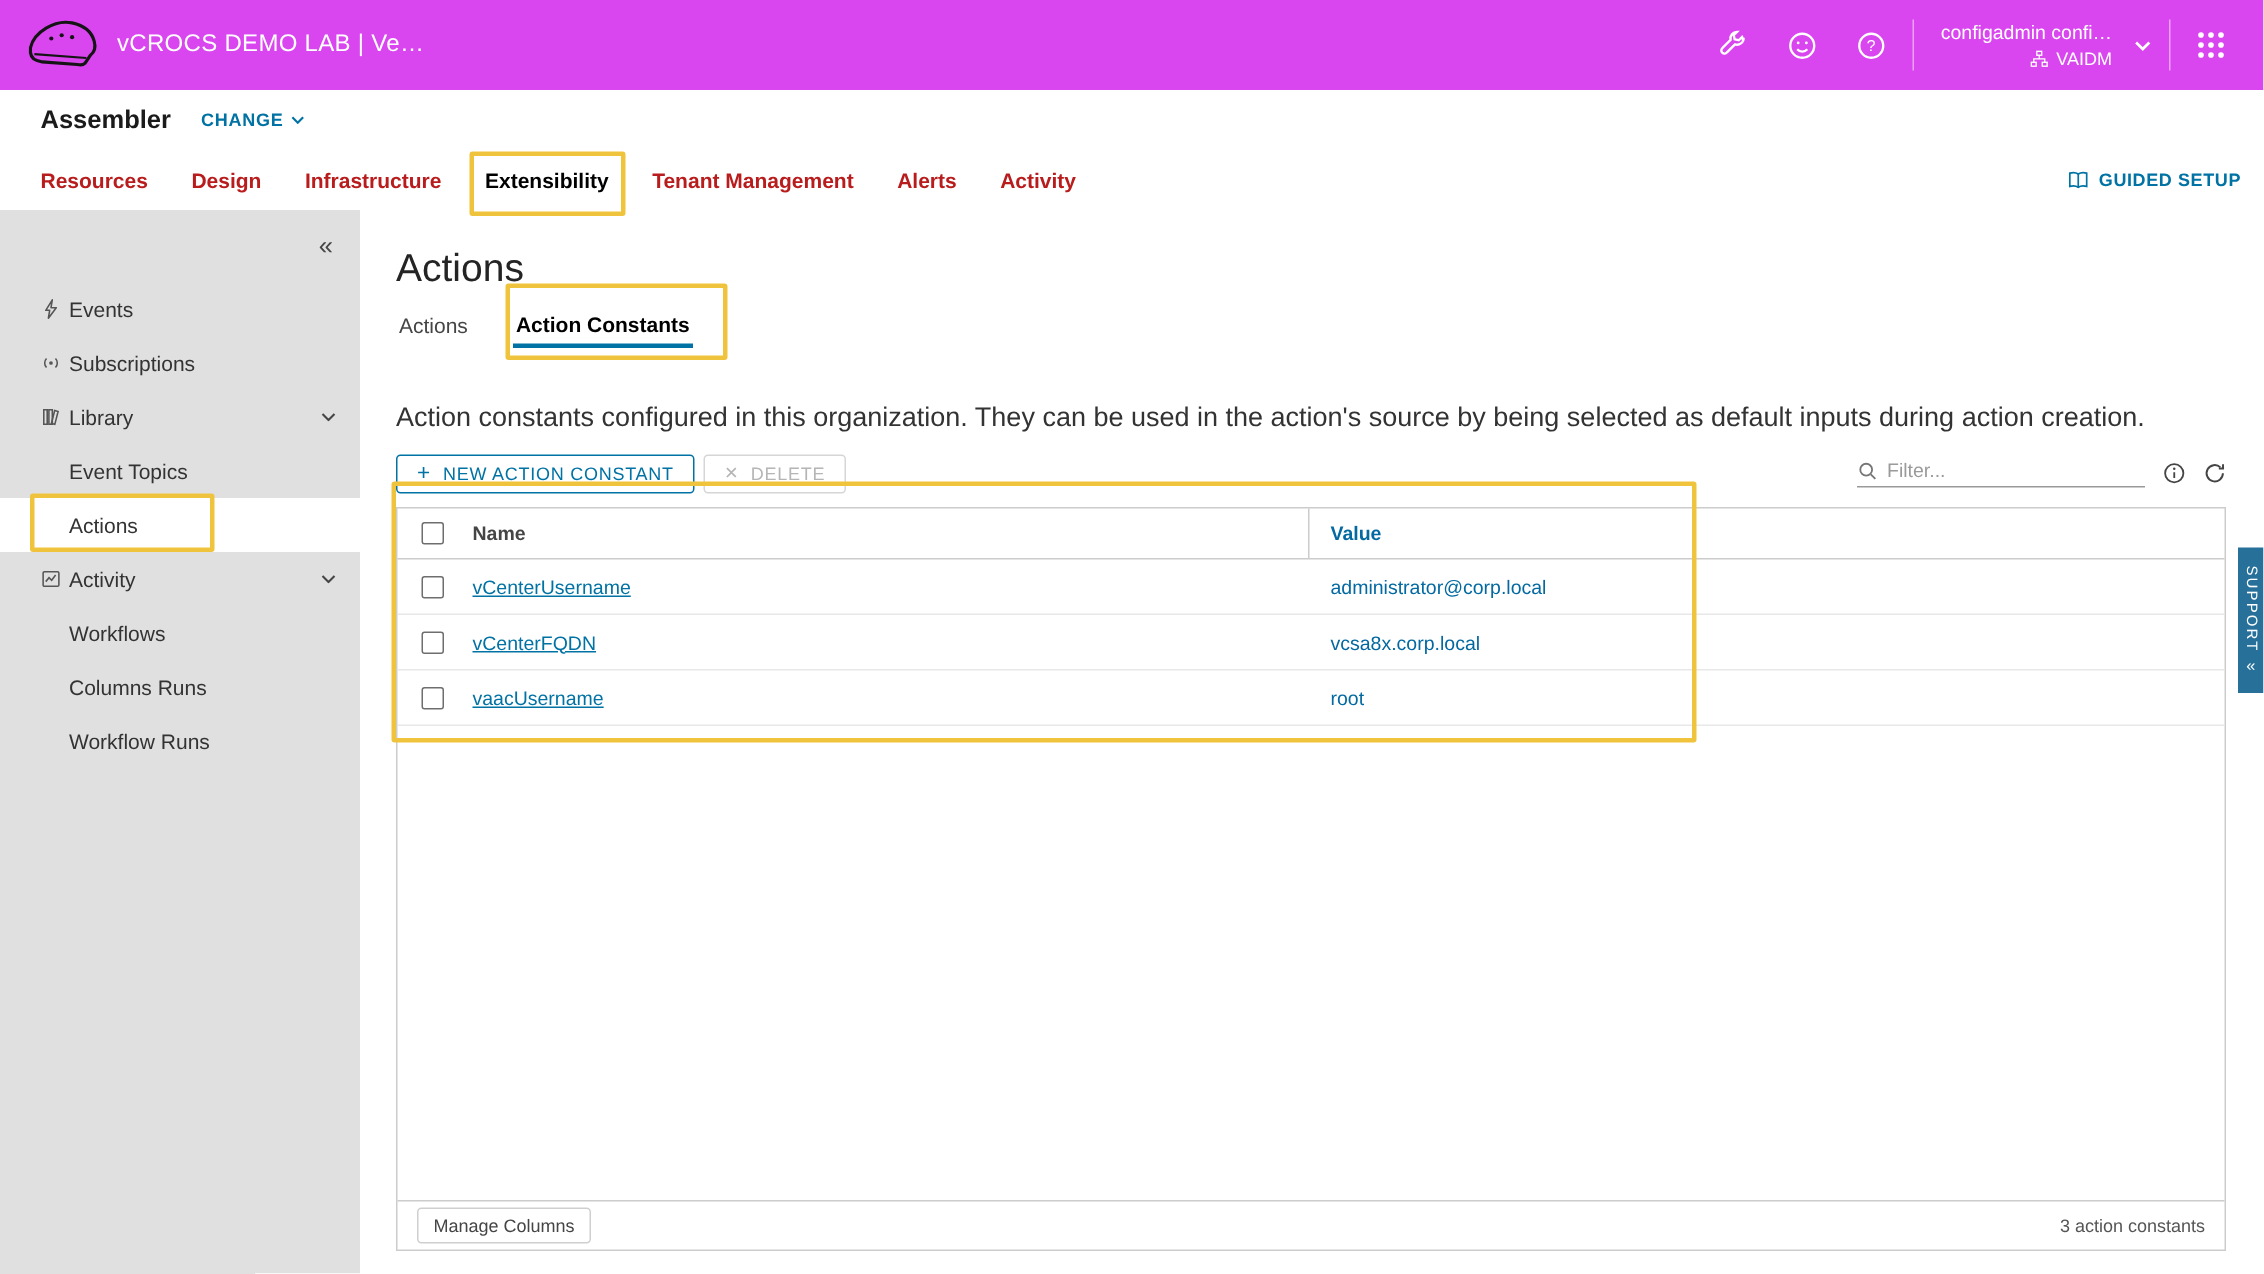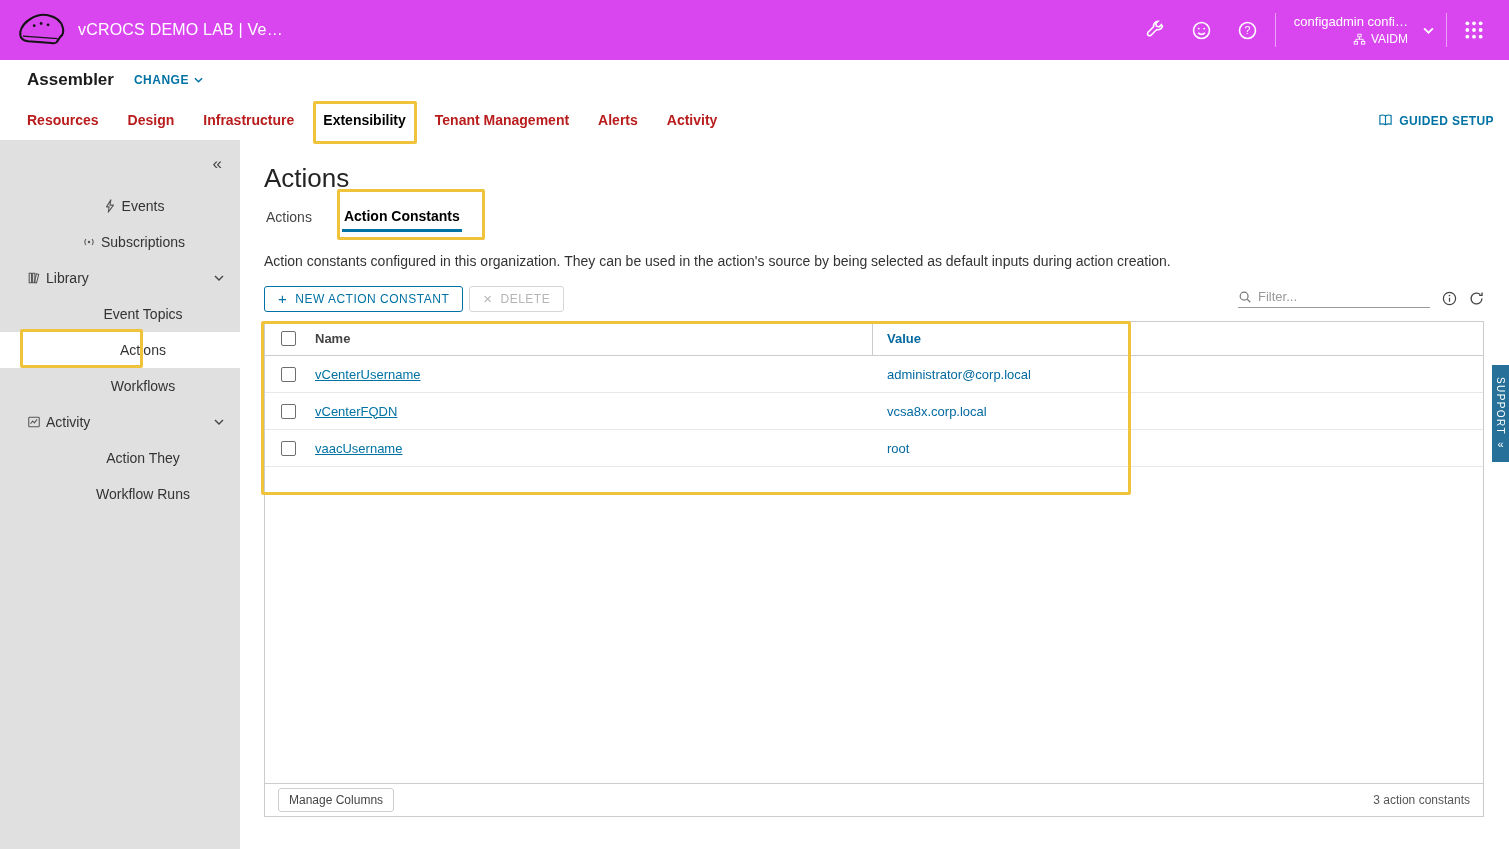--- a/index.html
+++ b/index.html
@@ -26,41 +26,41 @@
 
   
   .appbar { height: 40px; background: #fff; display: flex; align-items: center; padding-left: 27px; }
   .app-name { font-size: 17px; font-weight: 700; color: #1b1b1b; }
   .change-link { margin-left: 20px; display: flex; align-items: center; gap: 5px; color: #0072A3; font-size: 12px; font-weight: 600; letter-spacing: .5px; cursor: pointer; }
 
   
   .navbar { height: 40px; display: flex; align-items: center; padding-left: 27px; position: relative; background: #fff; }
   .nav-tab { font-size: 14px; color: #b91c1c; margin-right: 29px; cursor: pointer; white-space: nowrap; font-weight: bold; }
   .nav-tab.active { color: #000; font-weight: 600; }
-  .guided-setup { position: absolute; right: 15px; display: flex; align-items: flex-end; gap: 6px; color: #0072A3; font-size: 12px; font-weight: 600; letter-spacing: .4px; cursor: pointer; }
+  .guided-setup { position: absolute; right: 15px; display: flex; align-items: center; gap: 6px; color: #0072A3; font-size: 12px; font-weight: 600; letter-spacing: .4px; cursor: pointer; }
 
   
   .layout { display: flex; height: 709px; }
 
   
   .sidebar { width: 240px; background: #E0E0E0; flex-shrink: 0; display: flex; flex-direction: column; }
   .sb-collapse { height: 48px; display: flex; align-items: center; justify-content: flex-end; padding-right: 18px; color: #454545; font-size: 17px; cursor: pointer; }
-  .sb-item { height: 36px; display: flex; align-items: center; padding-left: 27px; font-size: 14px; color: #333; cursor: pointer; white-space: nowrap; justify-content: center; }
+  .sb-item { height: 36px; display: flex; align-items: center; padding-left: 27px; font-size: 14px; color: #333; cursor: pointer; white-space: nowrap; }
   .sb-item.child { padding-left: 46px; }
   .sb-item.selected { background: #ffffff; }
   .sb-icon { width: 19px; display: flex; align-items: center; }
   .sb-caret { margin-left: auto; margin-right: 16px; display: flex; color: #454545; }
 
   
   .main { flex: 1; position: relative; padding: 0 25px 0 24px; background: #fff; }
   .page-title { margin-top: 22px; font-size: 26px; line-height: 32px; font-weight: 400; color: #242424; }
   .subtabs { margin-top: 8px; display: flex; height: 30px; }
   .subtab { height: 30px; display: flex; align-items: center; font-size: 14px; color: #454545; padding: 0 2px; margin-right: 28px; cursor: pointer; }
   .subtab.active { color: #000; font-weight: 600; border-bottom: 3px solid #0072A3; }
-  .desc { margin-top: 19px; font-size: 14px; line-height: 20px; color: #333; }
+  .desc { margin-top: 36px; font-size: 18px; line-height: 20px; color: #333; }
 
   .toolbar { margin-top: 14px; display: flex; align-items: center; height: 27px; }
   .btn { display: inline-flex; align-items: center; gap: 8px; border: 1px solid #0072A3; color: #0072A3; background: #fff; font-size: 12px; font-weight: 500; letter-spacing: .5px; padding: 0 13px; height: 26px; border-radius: 3px; cursor: pointer; font-family: inherit; white-space: nowrap; }
   .btn .glyph { font-size: 15px; line-height: 1; }
   .btn.disabled { border-color: #d6d6d6; color: #b5b5b5; margin-left: 6px; cursor: default; }
   .toolbar-spacer { flex: 1; }
   .filter-box { display: flex; align-items: center; width: 192px; border-bottom: 1px solid #9a9a9a; padding-bottom: 3px; gap: 6px; }
   .filter-box input { border: 0; outline: 0; flex: 1; font-size: 13px; color: #454545; font-family: inherit; background: transparent; min-width: 0; }
   .filter-box input::placeholder { color: #9a9a9a; }
   .tool-icon { margin-left: 12px; display: flex; cursor: pointer; }
@@ -236,41 +236,41 @@
     </div>
 
     <div class="sb-item child">
       <span>Event Topics</span>
     </div>
 
     <div class="sb-item child selected">
       <span>Actions</span>
     </div>
 
-    <div class="sb-item child">
-      <span>Workflows</span>
-    </div>
-
     <div class="sb-item">
       <span class="sb-icon">
         <svg viewBox="0 0 16 16" width="14" height="14" fill="none" stroke="#565656" stroke-width="1.2">
           <rect x="2" y="2.5" width="12" height="11" rx="1"></rect>
           <path d="M4 10l2.5-3 2 2 3-4"></path>
         </svg>
       </span>
       <span>Activity</span>
       <span class="sb-caret">
         <svg width="10" height="6" viewBox="0 0 10 6" fill="none" stroke="#454545" stroke-width="1.4">
             <path d="M1 1l4 4 4-4"></path>
           </svg>
       </span>
     </div>
 
     <div class="sb-item child">
-      <span>Action They</span>
+      <span>Workflows</span>
+    </div>
+
+    <div class="sb-item child">
+      <span>Columns Runs</span>
     </div>
 
     <div class="sb-item child">
       <span>Workflow Runs</span>
     </div>
   </aside>
 
   <main class="main">
     <h1 class="page-title">Actions</h1>
 

